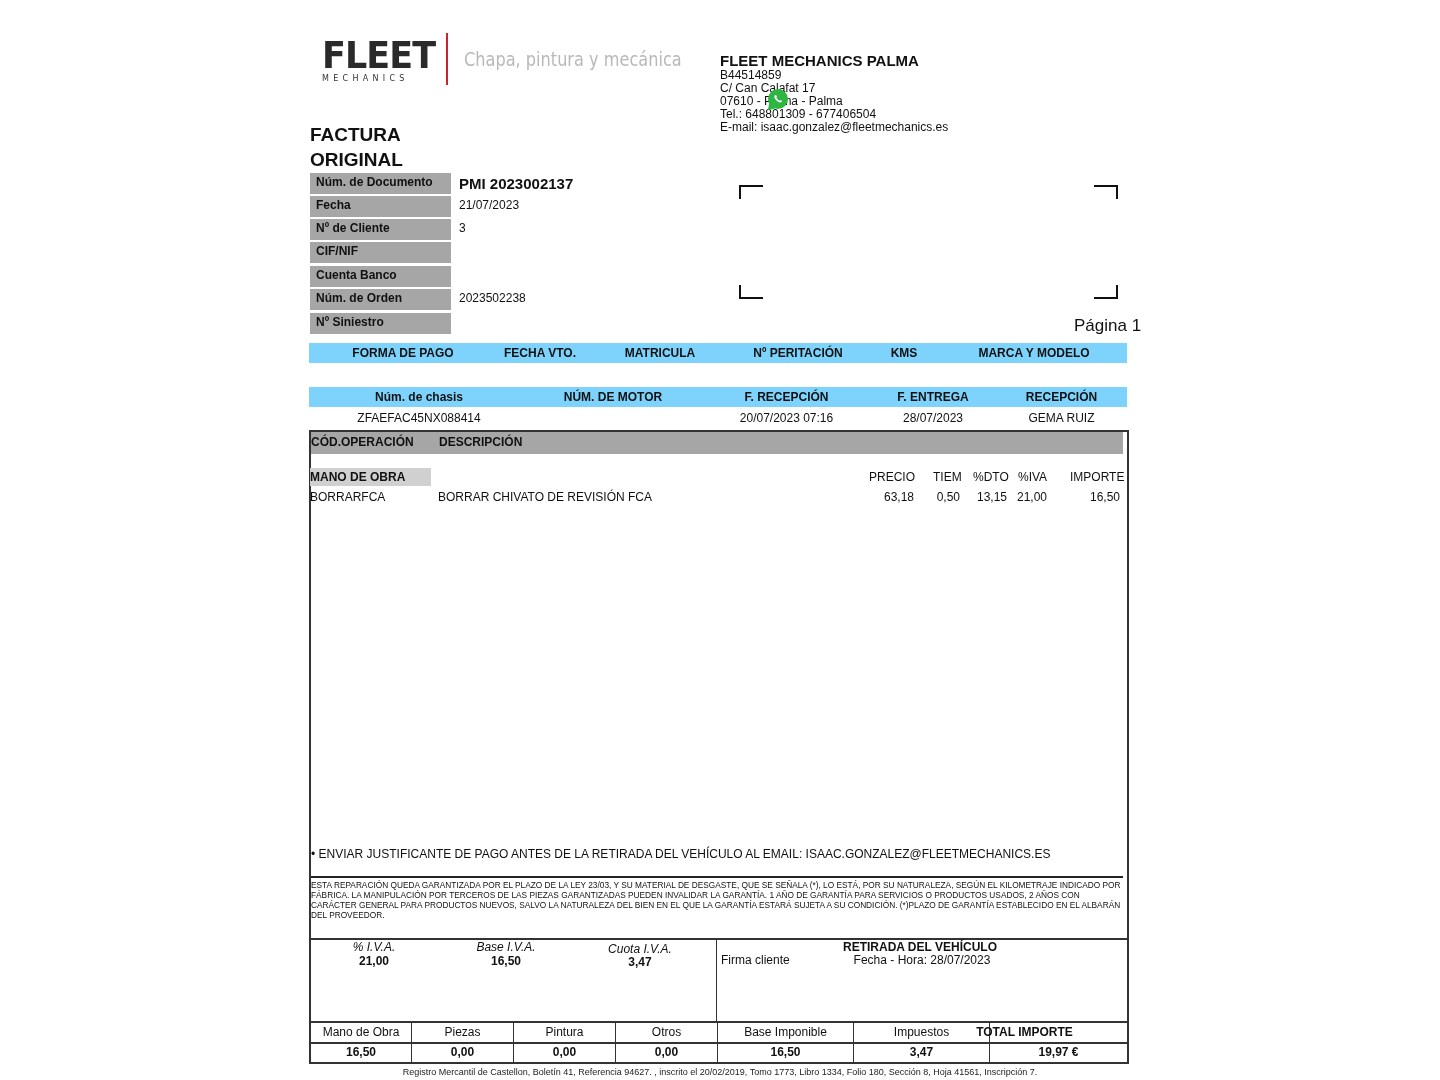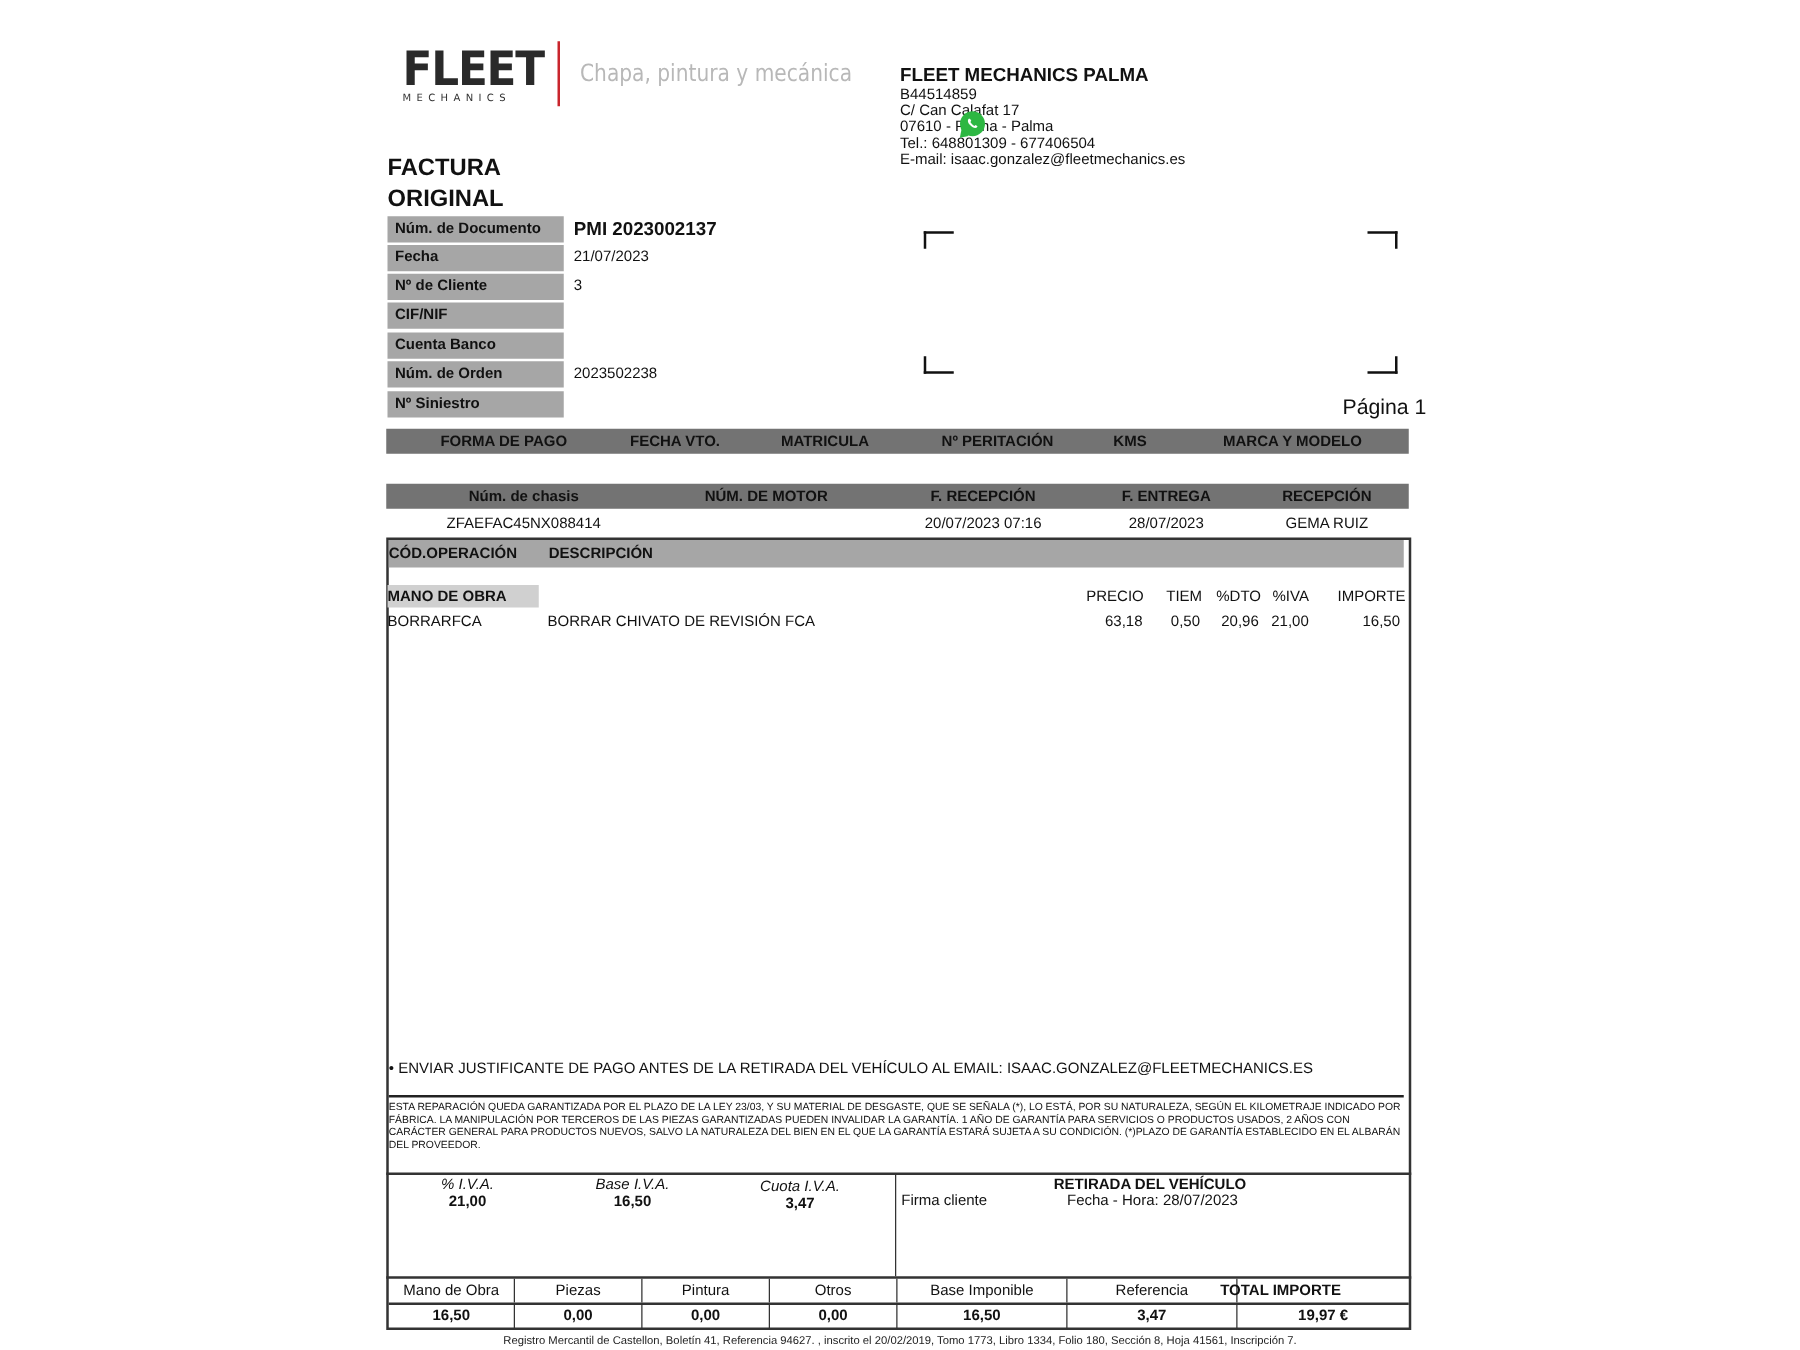--- a/index.html
+++ b/index.html
@@ -31,21 +31,21 @@
   .lbl { left:310px; width:141px; height:21px; background:#a6a6a6; font-weight:bold; font-size:12px;
          padding-left:6px; box-sizing:border-box; line-height:19px; }
   .val { left:459px; font-size:12px; line-height:19px; }
   .val.big { font-weight:bold; font-size:15px; }
 
   .corner { width:22px; height:12px; border-color:#111; border-style:solid; border-width:0; }
 
   .page { left:1074px; top:316px; font-size:17px; }
 
   
-  .bar { left:309px; width:818px; height:20px; background:#737373; }
+  .bar { left:309px; width:818px; height:20px; background:#7dd3fc; }
   .hcell { font-weight:bold; font-size:12px; line-height:20px; text-align:center; position:absolute; top:0; }
   .vcell { font-size:12px; position:absolute; text-align:center; line-height:16px; }
 
   
   .mainbox { left:309px; top:430px; width:820px; height:634px; border:2px solid #333; box-sizing:border-box; }
   .ophead { left:311px; top:432px; width:812px; height:22px; background:#a6a6a6; }
   .ophead span { position:absolute; top:3px; font-weight:bold; font-size:12px; }
   .mano { left:310px; top:468px; width:121px; height:18px; background:#d0d0d0; font-weight:bold; font-size:12px; line-height:18px; }
   .colh { top:470px; font-size:12px; }
   .cell { top:490px; font-size:12px; }
@@ -168,21 +168,21 @@
 <div class="abs colh" style="left:933px;">TIEM</div>
 <div class="abs colh" style="left:973px;">%DTO</div>
 <div class="abs colh" style="left:1018px;">%IVA</div>
 <div class="abs colh" style="left:1070px;">IMPORTE</div>
 
 <div>
   <div class="abs cell" style="left:310px;">BORRARFCA</div>
   <div class="abs cell" style="left:438px;">BORRAR CHIVATO DE REVISIÓN FCA</div>
   <div class="abs cell" style="left:860px; width:54px; text-align:right;">63,18</div>
   <div class="abs cell" style="left:920px; width:40px; text-align:right;">0,50</div>
-  <div class="abs cell" style="left:965px; width:42px; text-align:right;">20,96</div>
+  <div class="abs cell" style="left:965px; width:42px; text-align:right;">13,15</div>
   <div class="abs cell" style="left:1010px; width:37px; text-align:right;">21,00</div>
   <div class="abs cell" style="left:1060px; width:60px; text-align:right;">16,50</div>
 </div>
 
 <div class="abs notes">
   <div>• ENVIAR JUSTIFICANTE DE PAGO ANTES DE LA RETIRADA DEL VEHÍCULO AL EMAIL: ISAAC.GONZALEZ@FLEETMECHANICS.ES</div>
 </div>
 <div class="abs notes-rule"></div>
 <div class="abs fine">ESTA REPARACIÓN QUEDA GARANTIZADA POR EL PLAZO DE LA LEY 23/03, Y SU MATERIAL DE DESGASTE, QUE SE SEÑALA (*), LO ESTÁ, POR SU NATURALEZA, SEGÚN EL KILOMETRAJE INDICADO POR FÁBRICA. LA MANIPULACIÓN POR TERCEROS DE LAS PIEZAS GARANTIZADAS PUEDEN INVALIDAR LA GARANTÍA. 1 AÑO DE GARANTÍA PARA SERVICIOS O PRODUCTOS USADOS, 2 AÑOS CON CARÁCTER GENERAL PARA PRODUCTOS NUEVOS, SALVO LA NATURALEZA DEL BIEN EN EL QUE LA GARANTÍA ESTARÁ SUJETA A SU CONDICIÓN. (*)PLAZO DE GARANTÍA ESTABLECIDO EN EL ALBARÁN DEL PROVEEDOR.</div>
 
@@ -200,21 +200,21 @@
 <div class="abs" style="left:721px; top:953px; font-size:12px;">Firma cliente</div>
 <div class="abs" style="left:720px; top:953px; width:404px; text-align:center; font-size:12px;">Fecha - Hora: 28/07/2023</div>
 
 <div class="abs totbox"></div>
 <div class="abs trow1" style="width:816px;">
   <div class="tc" style="left:0; width:101px;">Mano de Obra</div>
   <div class="tc" style="left:101px; width:102px;">Piezas</div>
   <div class="tc" style="left:203px; width:102px;">Pintura</div>
   <div class="tc" style="left:305px; width:102px;">Otros</div>
   <div class="tc" style="left:407px; width:136px;">Base Imponible</div>
-  <div class="tc" style="left:543px; width:136px;">Referencia</div>
+  <div class="tc" style="left:543px; width:136px;">Impuestos</div>
   <div class="tc last" style="left:645px; width:137px; font-weight:bold;">TOTAL IMPORTE</div>
 </div>
 <div class="abs tmid"></div>
 <div class="abs trow2" style="width:816px;">
   <div class="tc" style="left:0; width:101px;">16,50</div>
   <div class="tc" style="left:101px; width:102px;">0,00</div>
   <div class="tc" style="left:203px; width:102px;">0,00</div>
   <div class="tc" style="left:305px; width:102px;">0,00</div>
   <div class="tc" style="left:407px; width:136px;">16,50</div>
   <div class="tc" style="left:543px; width:136px;">3,47</div>

